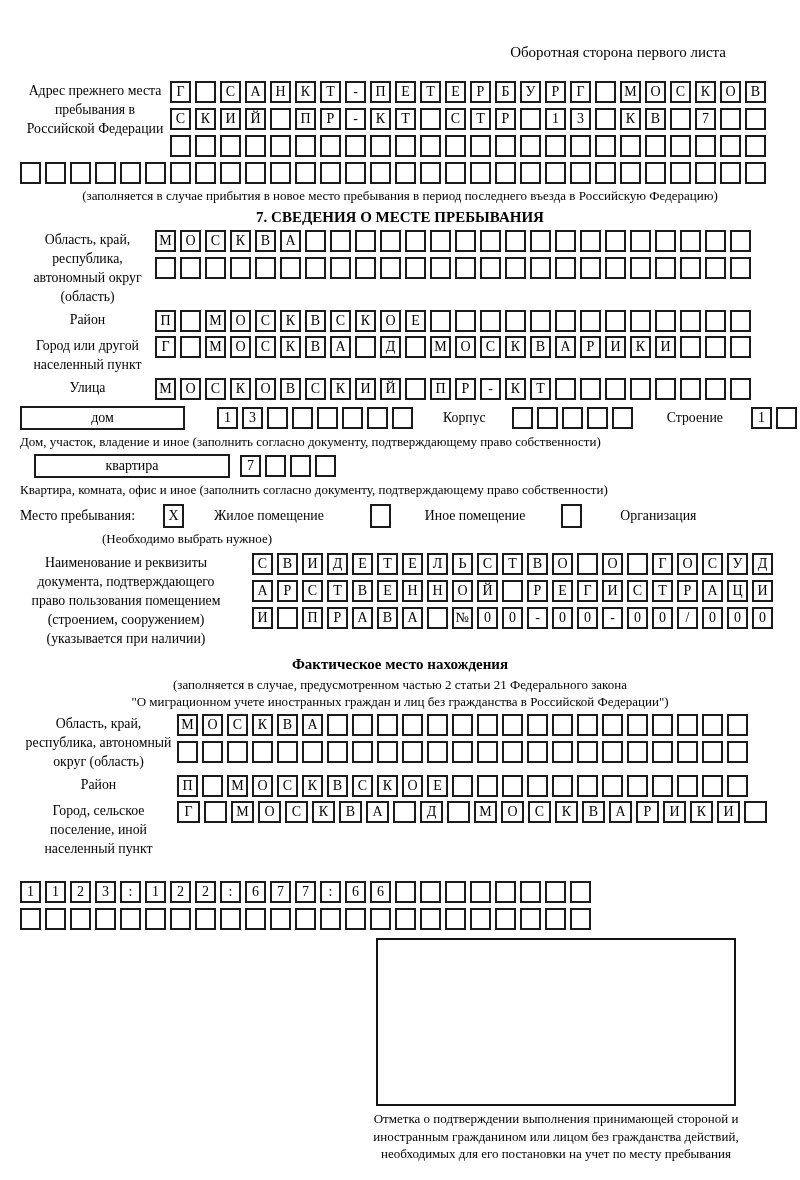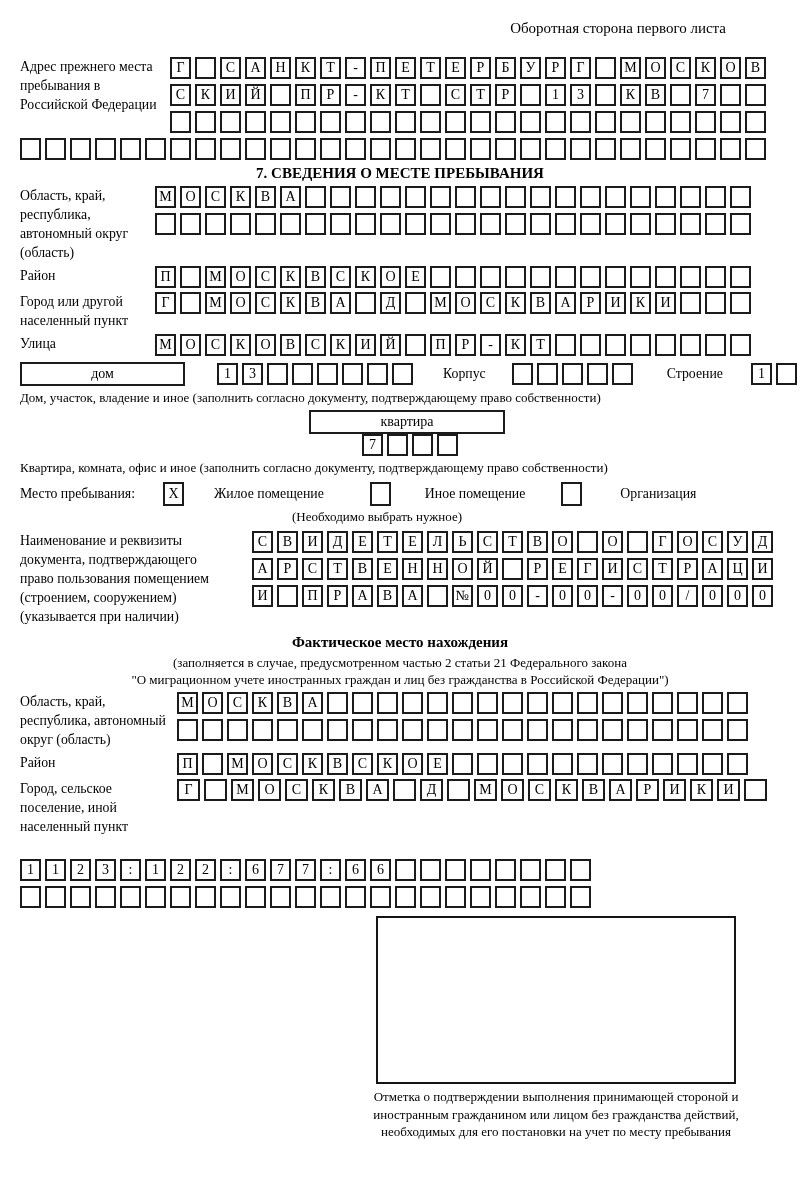--- a/index.html
+++ b/index.html
@@ -1,27 +1,27 @@
 <!DOCTYPE html>
 <html><head>
 <meta charset="utf-8">
 <style>
   * { box-sizing: border-box; }
   html,body { margin:0; padding:0; background:#fff; }
   body {
     width:800px; height:1180px; overflow:hidden;
     font-family:"Liberation Serif","DejaVu Serif",serif; color:#000;
   }
-  .page { padding:20px 20px 10px 20px; }
+  .page { padding:20px 20px 10px 20px;margin-top:24px; }
 
   .doc-title { text-align:right; padding-right:54px; font-size:15px; }
 
   .row { display:flex; align-items:flex-start; }
   .label { font-size:13.8px; line-height:19px; }
-  .label-col { flex:0 0 auto; }
+  .label-col { flex:0 0 auto;text-align:center; }
   .w150 { width:150px; } .w135 { width:135px; } .w210 { width:212px; } .w155 { width:157px; }
 
   .cells { display:flex; flex-wrap:nowrap; }
   .cells + .cells { margin-top:5px; }
   .cell {
     flex:0 0 auto; width:21px; height:22px; margin-right:4px;
     border:2px solid #1b1b1b; background:#fff;
     display:flex; align-items:center; justify-content:center;
     font-size:14px; line-height:1;
   }
@@ -166,20 +166,21 @@
       <span class="cell"></span>
       <span class="cell"></span>
       <span class="cell"></span>
       <span class="cell"></span>
       <span class="cell"></span>
       <span class="cell"></span>
       <span class="cell"></span>
       <span class="cell"></span>
       <span class="cell"></span>
     </div>
+  <div class="note center mt3">(заполняется в случае прибытия в новое место пребывания в период последнего въезда в Российскую Федерацию)</div>
 
   <div class="section-title">7. СВЕДЕНИЯ О МЕСТЕ ПРЕБЫВАНИЯ</div>
 
   <div class="row mt4">
     <div class="label label-col w135">Область, край, республика, автономный округ (область)</div>
     <div>
       <div class="cells">
           <span class="cell">М</span>
           <span class="cell">О</span>
           <span class="cell">С</span>
@@ -347,41 +348,41 @@
     <div class="inline-label" style="margin-left:10px;">Строение</div>
     <div class="cells" style="margin-left:8px;">
         <span class="cell">1</span>
         <span class="cell"></span>
         <span class="cell"></span>
         <span class="cell"></span>
       </div>
   </div>
   <div class="note mt3">Дом, участок, владение и иное (заполнить согласно документу, подтверждающему право собственности)</div>
 
-  <div class="inline-row mt4" style="margin-left:14px;flex-direction:column;">
+  <div class="inline-row mt4" style="margin-left:14px;">
     <div class="widebox" style="width:196px;">квартира</div>
     <div class="cells" style="margin-left:10px;">
         <span class="cell">7</span>
         <span class="cell"></span>
         <span class="cell"></span>
         <span class="cell"></span>
       </div>
   </div>
   <div class="note mt3">Квартира, комната, офис и иное (заполнить согласно документу, подтверждающему право собственности)</div>
 
   <div class="inline-row mt6">
     <div class="inline-label">Место пребывания:</div>
     <div class="checkbox" style="margin-left:8px;">X</div>
     <div class="inline-label" style="margin-left:10px;">Жилое помещение</div>
     <div class="checkbox" style="margin-left:26px;"></div>
     <div class="inline-label" style="margin-left:14px;">Иное помещение</div>
     <div class="checkbox" style="margin-left:16px;"></div>
     <div class="inline-label" style="margin-left:18px;text-align:center;">Организация</div>
   </div>
-  <div class="note" style="margin-left:82px; width:360px; text-align:right; margin-top:2px;">(Необходимо выбрать нужное)</div>
+  <div class="note" style="margin-left:82px; width:360px; text-align:left; margin-top:2px;">(Необходимо выбрать нужное)</div>
 
   <div class="row mt6">
     <div class="label label-col w210">Наименование и реквизиты документа, подтверждающего право пользования помещением (строением, сооружением) (указывается при наличии)</div>
     <div>
       <div class="cells">
           <span class="cell">С</span>
           <span class="cell">В</span>
           <span class="cell">И</span>
           <span class="cell">Д</span>
           <span class="cell">Е</span>

